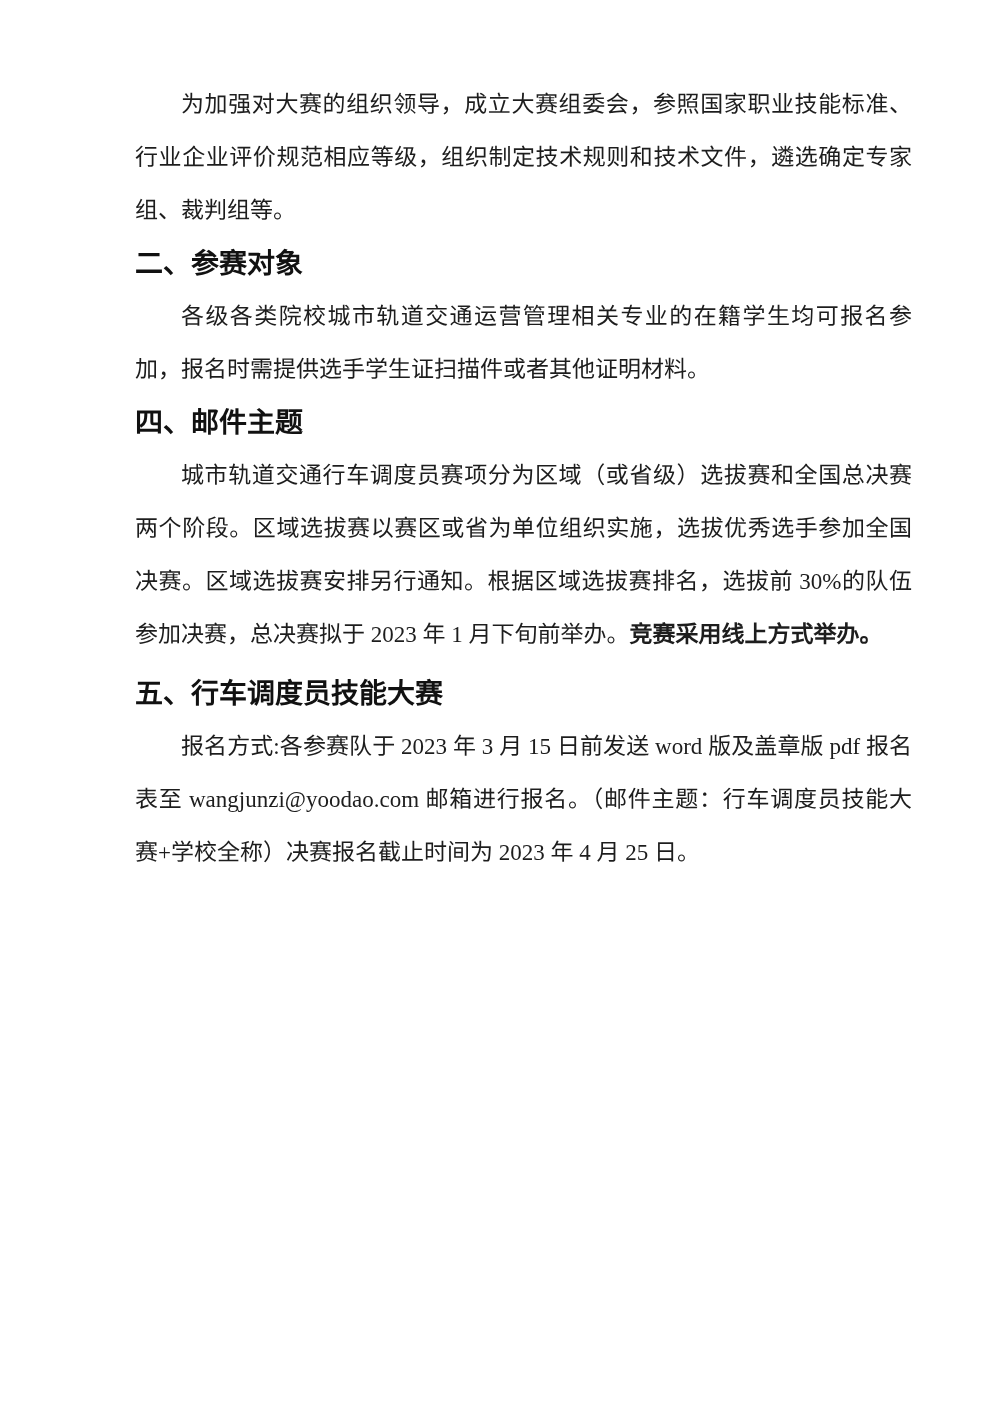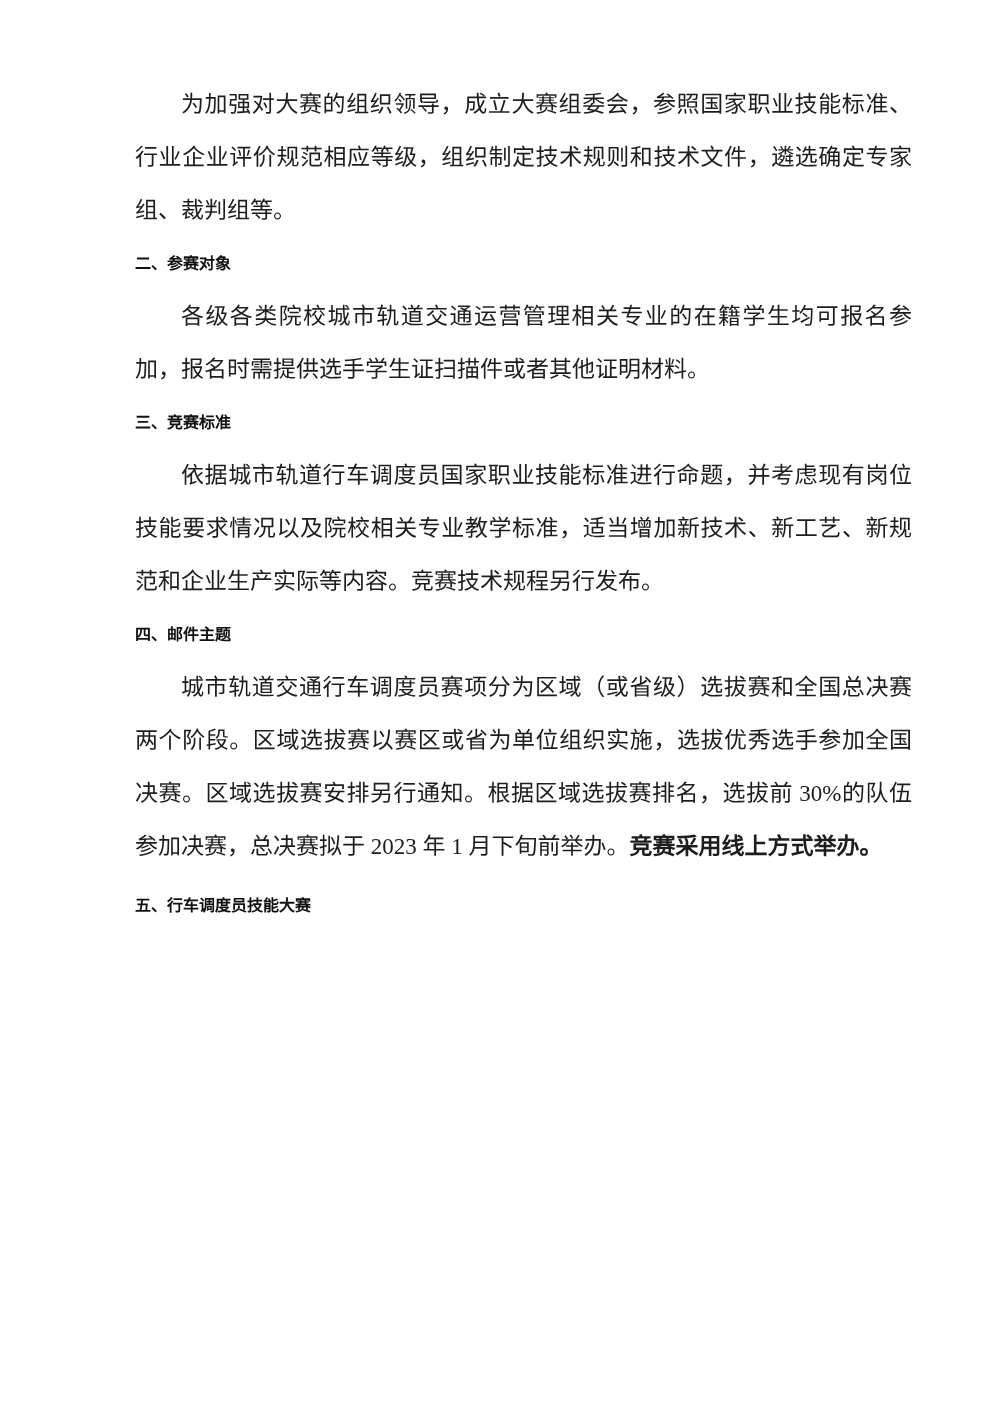--- a/index.html
+++ b/index.html
@@ -26,21 +26,21 @@
     font-size: 23px;
     line-height: 53px;
     text-align: justify;
     text-justify: inter-ideograph;
     text-indent: 2em;
     color: #1d1d1d;
     word-break: break-word;
   }
   h2.heading {
     margin: 0;
-    font-size: 16px;
+    font-size: 28px;
     line-height: 53px;
     font-weight: 700;
     color: #111111;
     text-indent: 0;
   }
   .section-five {
     margin-top: 6px;
   }
   .bold-run {
     font-weight: 700;
@@ -51,27 +51,24 @@
 
 <div class="page">
 
   <p class="body-text">为加强对大赛的组织领导，成立大赛组委会，参照国家职业技能标准、行业企业评价规范相应等级，组织制定技术规则和技术文件，遴选确定专家组、裁判组等。</p>
 
   <section>
     <h2 class="heading">二、参赛对象</h2>
     <p class="body-text">各级各类院校城市轨道交通运营管理相关专业的在籍学生均可报名参加，报名时需提供选手学生证扫描件或者其他证明材料。</p>
   </section>
 
-  <section>
-    <h2 class="heading">三、竞赛标准</h2>
-    <p class="body-text">依据城市轨道行车调度员国家职业技能标准进行命题，并考虑现有岗位技能要求情况以及院校相关专业教学标准，适当增加新技术、新工艺、新规范和企业生产实际等内容。竞赛技术规程另行发布。</p>
-  </section>
 
   <section>
     <h2 class="heading">四、邮件主题</h2>
     <p class="body-text"><span>城市轨道交通行车调度员赛项分为区域（或省级）选拔赛和全国总决赛两个阶段。区域选拔赛以赛区或省为单位组织实施，选拔优秀选手参加全国决赛。区域选拔赛安排另行通知。根据区域选拔赛排名，选拔前 30%的队伍参加决赛，总决赛拟于 2023 年 1 月下旬前举办。</span><span class="bold-run">竞赛采用线上方式举办。</span></p>
   </section>
 
   <section class="section-five">
     <h2 class="heading">五、行车调度员技能大赛</h2>
+    <p class="body-text">报名方式:各参赛队于 2023 年 3 月 15 日前发送 word 版及盖章版 pdf 报名表至 wangjunzi@yoodao.com 邮箱进行报名。（邮件主题：行车调度员技能大赛+学校全称）决赛报名截止时间为 2023 年 4 月 25 日。</p>
   </section>
 
 </div>
 
 </body></html>

